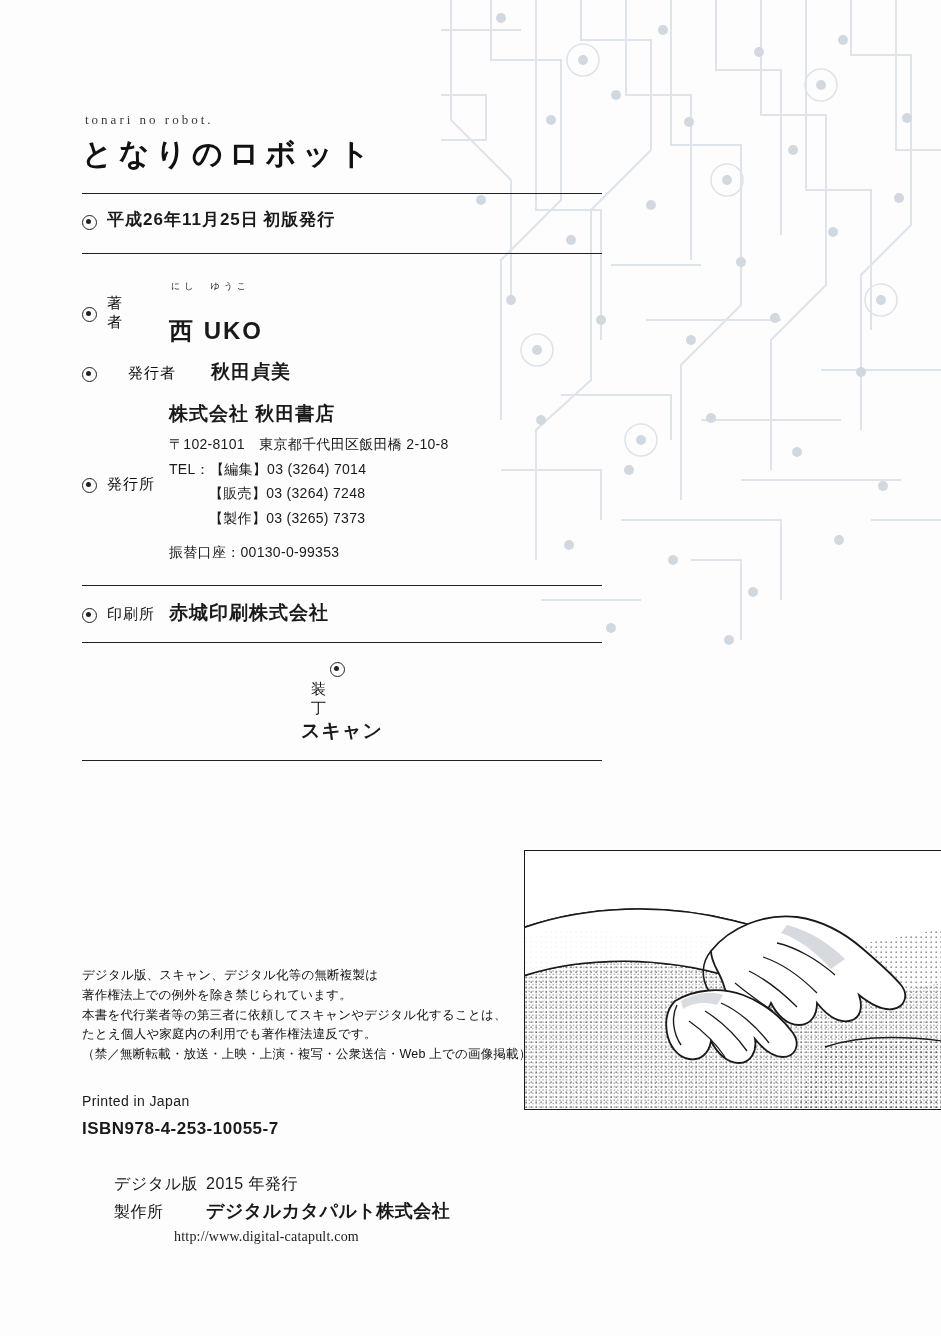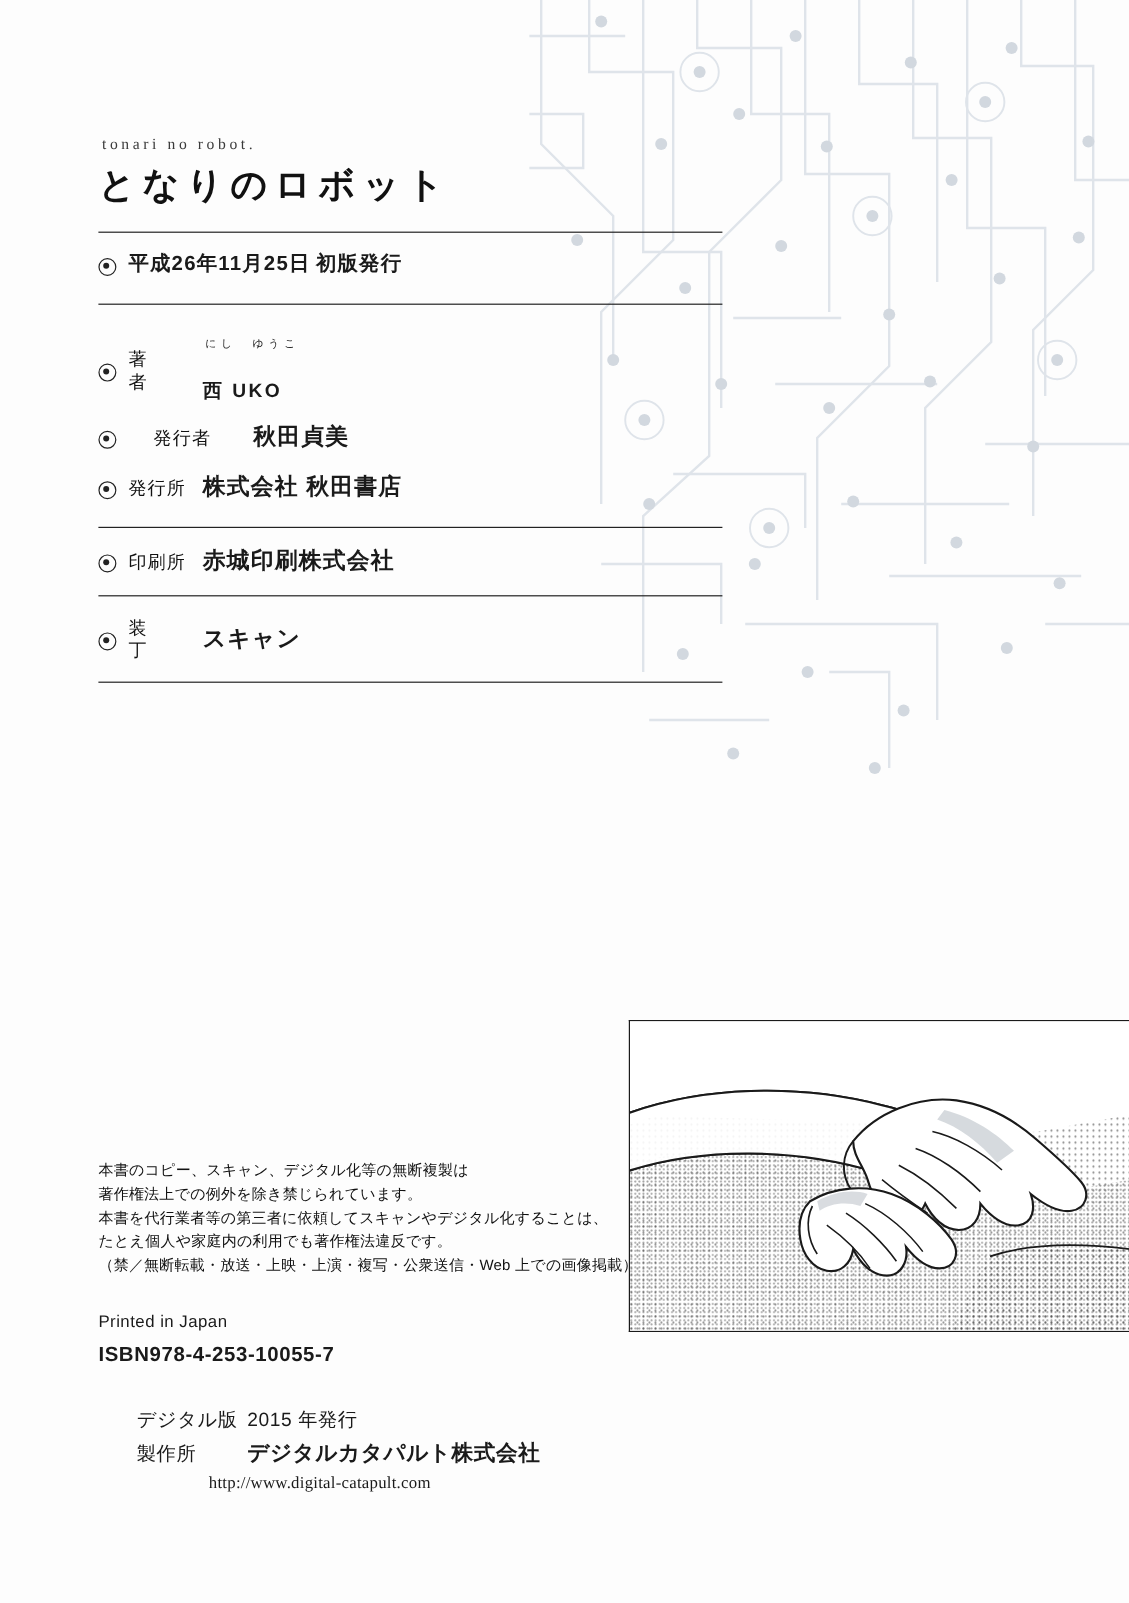--- a/index.html
+++ b/index.html
@@ -99,21 +99,21 @@
     flex: 1 1 auto;
   }
 
   .pubdate {
     font-size: 17px;
     font-weight: bold;
     letter-spacing: 1px;
   }
 
   .author-name {
-    font-size: 16px;
+    font-size: 24px;
     font-weight: bold;
     letter-spacing: 2px;
     line-height: 1;
     margin-top: 28px;
   }
   .furigana {
     font-size: 9px;
     letter-spacing: 4px;
     color: #222;
     margin-left: 2px;
@@ -310,48 +310,55 @@
       <div class="row-body">
         <div class="strong-line">秋田貞美</div>
       </div>
     </div>
 
     <div class="row" style="margin-top:16px;">
       <span class="bullet"></span>
       <span class="row-label">発行所</span>
       <div class="row-body">
         <div class="strong-line">株式会社 秋田書店</div>
+        <div class="pub-sub">
+          <div>〒102-8101　東京都千代田区飯田橋 2-10-8</div>
+          <div>TEL：【編集】03 (3264) 7014</div>
+          <div class="tel-indent">【販売】03 (3264) 7248</div>
+          <div class="tel-indent">【製作】03 (3265) 7373</div>
+          <div style="margin-top:10px;">振替口座：00130-0-99353</div>
+        </div>
       </div>
     </div>
 
     <div class="rule" style="margin-top:20px;"></div>
 
     <div class="row" style="margin-top:14px;">
       <span class="bullet"></span>
       <span class="row-label">印刷所</span>
       <div class="row-body">
         <div class="strong-line">赤城印刷株式会社</div>
       </div>
     </div>
 
     <div class="rule" style="margin-top:16px;"></div>
 
-    <div class="row" style="margin-top:14px;">
+    <div class="row" style="margin-top:14px;flex-direction:column;">
       <span class="bullet"></span>
       <span class="row-label spaced">装　丁</span>
       <div class="row-body">
         <div class="strong-line">スキャン</div>
       </div>
     </div>
 
     <div class="rule" style="margin-top:16px;"></div>
   </div>
 
   <div class="legal">
-    <p>本書のコピー、スキャン、デジタル化等の無断複製は</p>
+    <p>デジタル版、スキャン、デジタル化等の無断複製は</p>
     <p>著作権法上での例外を除き禁じられています。</p>
     <p>本書を代行業者等の第三者に依頼してスキャンやデジタル化することは、</p>
     <p>たとえ個人や家庭内の利用でも著作権法違反です。</p>
     <p>（禁／無断転載・放送・上映・上演・複写・公衆送信・Web 上での画像掲載）</p>
 
     <div class="copyright">
       <div>Printed in Japan</div>
     </div>
     <div class="isbn">ISBN978-4-253-10055-7</div>
 

